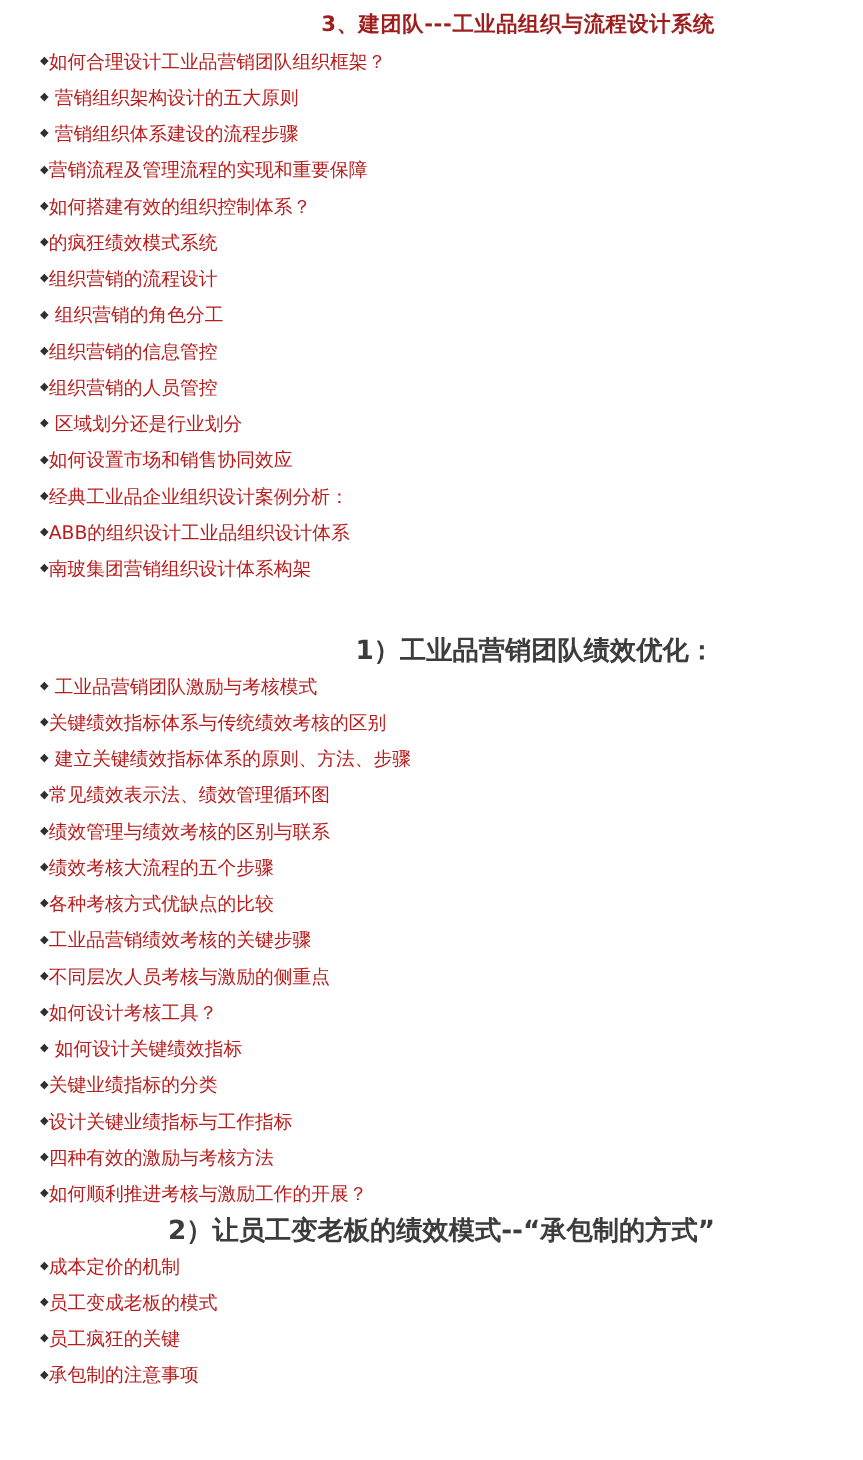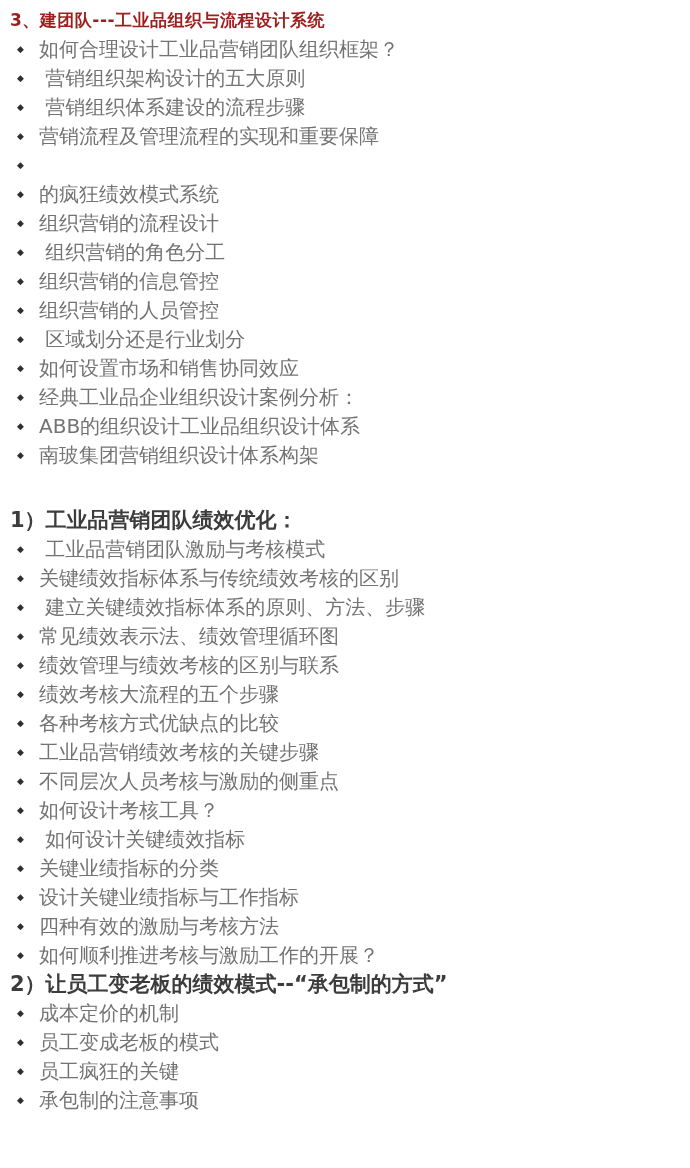--- a/index.html
+++ b/index.html
@@ -11,20 +11,21 @@
     width: 690px;
     height: 1168px;
     overflow: hidden;
     font-family: "DejaVu Sans", "Liberation Sans", sans-serif;
   }
   .page {
     box-sizing: border-box;
     width: 586px;
     height: 1168px;
     padding: 6px 14px 4px 10px;
+    text-align: right;
   }
   .section-heading {
     margin: 0;
     font-size: 17px;
     font-weight: bold;
     line-height: 29px;
     color: #9e1e1e;
     letter-spacing: 0.5px;
   }
   .section-4 {
@@ -49,23 +50,23 @@
   }
   .bullet {
     flex: 0 0 22px;
     padding-left: 7px;
     box-sizing: content-box;
     font-size: 9px;
     line-height: 29px;
     color: #2f2f2f;
   }
   .item-text {
-    font-size: 20px;
-    line-height: 29px;
-    color: #737373;
+    font-size: 15px;
+    line-height: 29px;
+    color: #b91c1c;
     white-space: pre-wrap;
   }
 </style>
 </head>
 <body>
 
 <div class="page">
 
   <div class="section">
     <h2 class="section-heading">3、建团队---工业品组织与流程设计系统</h2>
@@ -81,20 +82,21 @@
         <li class="item">
           <span class="bullet">◆</span>
           <span class="item-text"> 营销组织体系建设的流程步骤</span>
         </li>
         <li class="item">
           <span class="bullet">◆</span>
           <span class="item-text">营销流程及管理流程的实现和重要保障</span>
         </li>
         <li class="item">
           <span class="bullet">◆</span>
+          <span class="item-text">如何搭建有效的组织控制体系？</span>
         </li>
         <li class="item">
           <span class="bullet">◆</span>
           <span class="item-text">的疯狂绩效模式系统</span>
         </li>
         <li class="item">
           <span class="bullet">◆</span>
           <span class="item-text">组织营销的流程设计</span>
         </li>
         <li class="item">

